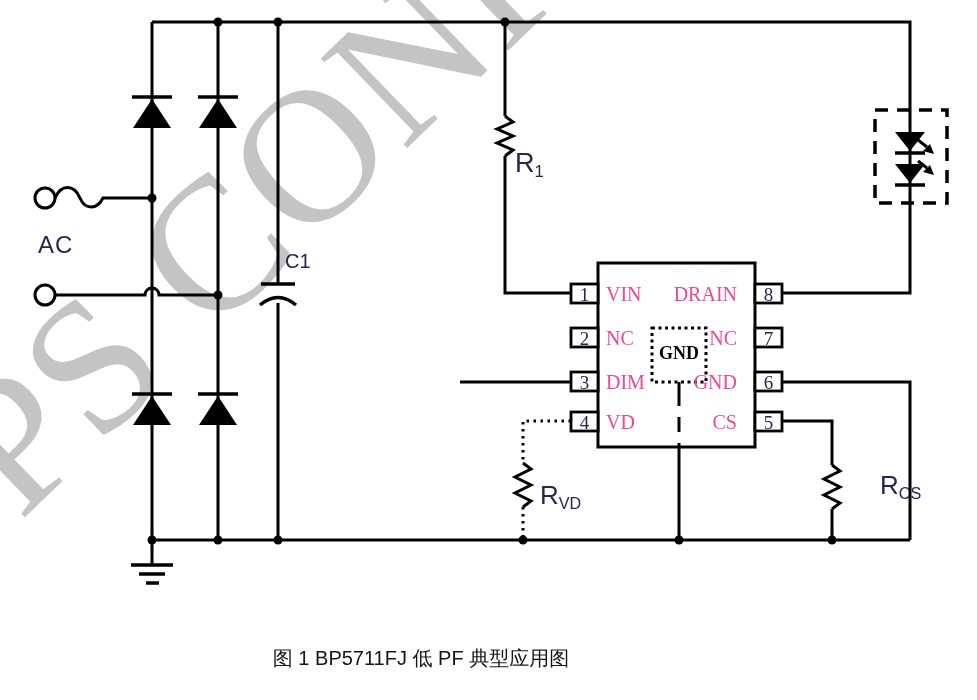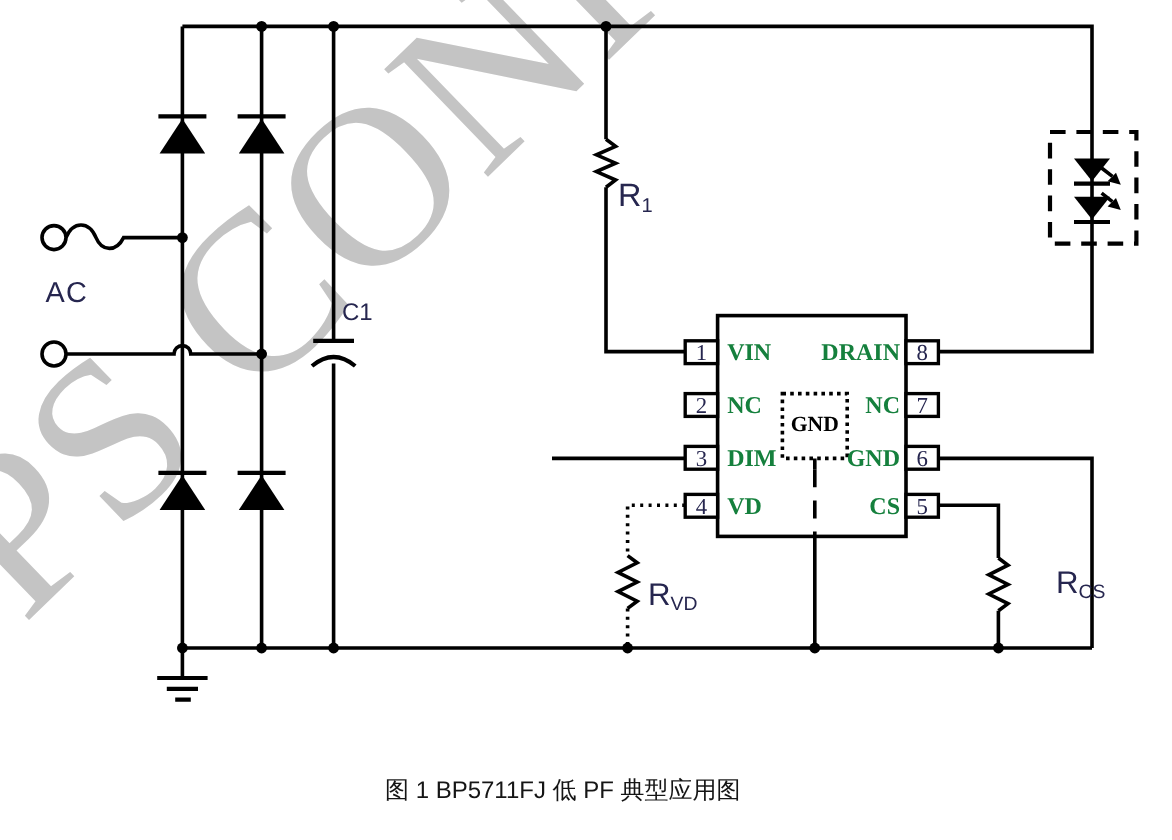--- a/index.html
+++ b/index.html
@@ -24,33 +24,33 @@
   .r1-lbl{left:515px;top:148px;font-size:27px;}
   .rvd-lbl{left:540px;top:480px;font-size:26px;}
   .rcs-lbl{left:880px;top:470px;font-size:26px;}
   .pnum{
     position:absolute;z-index:2;width:27px;text-align:center;
     font-size:19px;line-height:19px;color:var(--label-color,#26264f);
     font-family:"Liberation Serif",serif;
   }
   .pnum.l{left:571px;} .pnum.r{left:755px;}
   .pname{
-    position:absolute;z-index:2;font-weight:bold;font-size:20px;line-height:19px;
-    color:#15803d;font-family:"Liberation Serif",serif;white-space:nowrap;
+    position:absolute;z-index:2;font-weight:normal;font-size:20px;line-height:19px;
+    color:#ec4899;font-family:"Liberation Serif",serif;white-space:nowrap;
   }
-  .pname.l{left:606px;} .pname.r{right:227px;text-align:right;}
+  .pname.l{left:606px;} .pname.r{right:240px;text-align:right;}
   .row1{top:285px;} .row2{top:329px;} .row3{top:373px;} .row4{top:413px;}
   .pad-lbl{
     position:absolute;z-index:2;left:652px;top:344px;width:54px;text-align:center;
     font-weight:bold;font-size:18px;line-height:18px;color:#000;
     font-family:"Liberation Serif",serif;
   }
   .caption{
     position:absolute;z-index:2;left:0;top:645px;width:842px;text-align:center;
-    font-family:"Liberation Sans",sans-serif;font-size:20px;color:#151515;padding-left:48px;
+    font-family:"Liberation Sans",sans-serif;font-size:20px;color:#151515;
   }
 </style>
 </head>
 <body>
 
 <div class="watermark">BPS CONF</div>
 
 <svg class="schematic" width="977" height="700" viewBox="0 0 977 700">
 
   <rect x="598" y="263" width="157" height="184" fill="#ffffff" stroke="#000" stroke-width="3"></rect>

